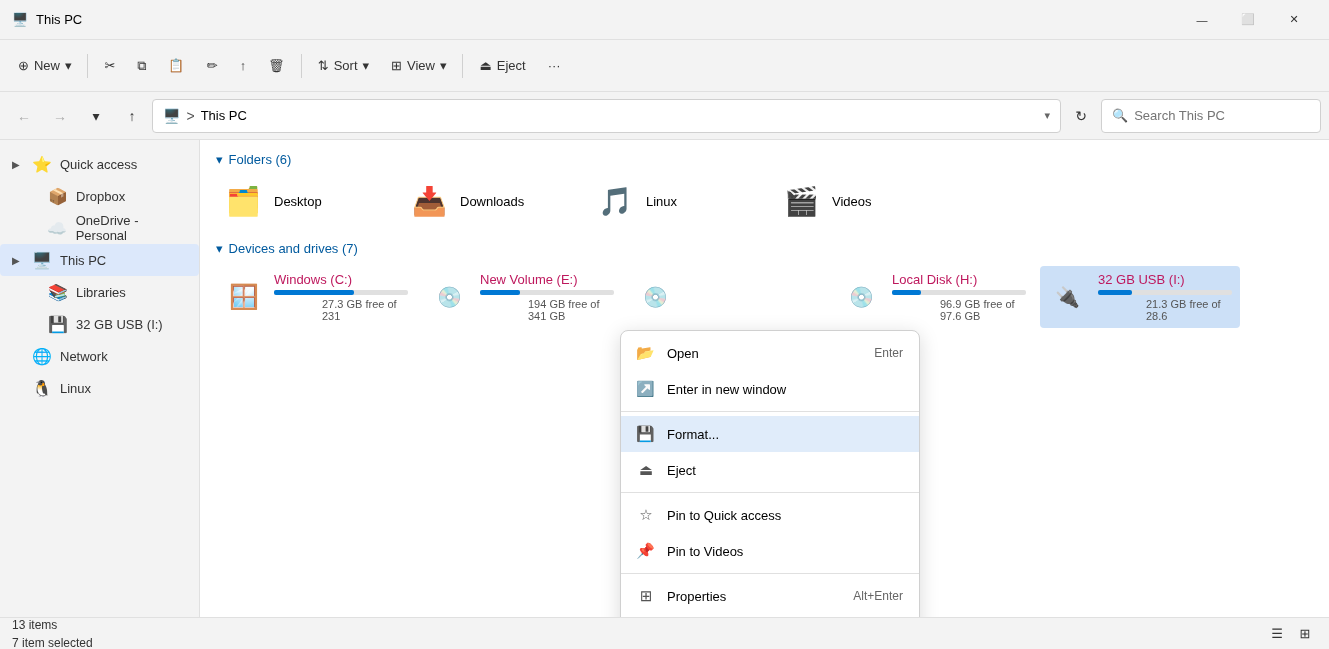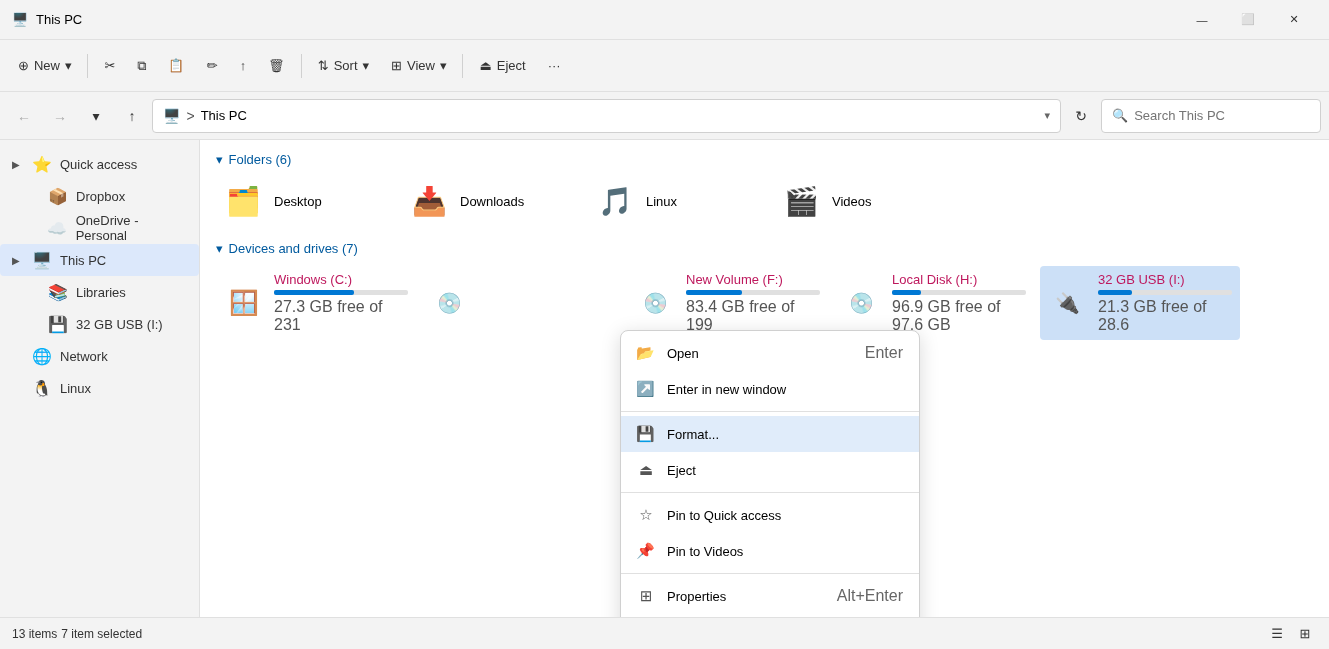--- a/index.html
+++ b/index.html
@@ -150,21 +150,21 @@
       display: flex; align-items: center; gap: 10px;
       padding: 6px 8px; border-radius: 4px; cursor: pointer;
       width: 200px;
     }
     .drive-item.selected { background: #cce0f7; }
     .drive-icon { width: 40px; height: 36px; display: flex; align-items: center; justify-content: center; font-size: 24px; }
     .drive-info { flex: 1; min-width: 0; }
     .drive-name { font-size: 13px; color: #be185d; white-space: nowrap; overflow: hidden; text-overflow: ellipsis; }
     .drive-bar-container { height: 5px; background: #e0e0e0; border-radius: 2px; margin: 3px 0; width: 100%; }
     .drive-bar { height: 100%; background: #0078d4; border-radius: 2px; }
-    .drive-free { font-size: 16px; color: #555; }
+    .drive-free { font-size: 11px; color: #555; margin-left: 48px; }
 
     
     .context-menu {
       position: absolute;
       top: 190px;
       left: 420px;
       width: 300px;
       background: white;
       border: 1px solid #d0d0d0;
       border-radius: 8px;
@@ -174,36 +174,36 @@
     }
     .ctx-item {
       display: flex; align-items: center; gap: 12px;
       padding: 7px 16px;
       cursor: pointer; font-size: 13px; color: #000;
       height: 36px;
     }
     .ctx-item.focused { background: #e0ecfa; }
     .ctx-icon { width: 18px; height: 18px; display: flex; align-items: center; justify-content: center; font-size: 15px; color: #555; }
     .ctx-label { flex: 1; }
-    .ctx-shortcut { color: #666; font-size: 16px; }
+    .ctx-shortcut { color: #666; font-size: 12px; }
     .ctx-separator { height: 1px; background: #e0e0e0; margin: 4px 0; }
 
     
     .statusbar {
       height: 32px;
       background: #f3f3f3;
       border-top: 1px solid #e0e0e0;
       display: flex;
       align-items: center;
       padding: 0 12px;
       font-size: 12px;
       color: #333;
       justify-content: space-between;
     }
-    .statusbar-left { display: flex; gap: 4px; }
+    .statusbar-left { display: flex; gap: 4px; flex-direction: column; }
     .statusbar-right { display: flex; gap: 4px; }
     .view-toggle-btn {
       width: 24px; height: 24px;
       display: flex; align-items: center; justify-content: center;
       border-radius: 3px; cursor: pointer; font-size: 13px;
       background: none; border: none; color: #333;
     }
   </style>
 </head>
 <body>
@@ -364,31 +364,31 @@
           <div class="drive-name">Windows (C:)</div>
           <div class="drive-bar-container">
             <div class="drive-bar" style="width:60%"></div>
           </div>
           <div class="drive-free">27.3 GB free of 231</div>
         </div>
       </div>
 
       <div class="drive-item">
         <div class="drive-icon" style="font-size:20px">💿</div>
+        <div class="drive-info">
+          <div class="drive-name">New Volume (E:)</div>
+          <div class="drive-bar-container">
+            <div class="drive-bar" style="width:30%"></div>
+          </div>
+          <div class="drive-free">194 GB free of 341 GB</div>
+        </div>
       </div>
 
       <div class="drive-item">
         <div class="drive-icon" style="font-size:20px">💿</div>
-        <div class="drive-info">
-          <div class="drive-name">New Volume (F:)</div>
-          <div class="drive-bar-container">
-            <div class="drive-bar" style="width:42%"></div>
-          </div>
-          <div class="drive-free">83.4 GB free of 199</div>
-        </div>
       </div>
 
       <div class="drive-item">
         <div class="drive-icon" style="font-size:20px">💿</div>
         <div class="drive-info">
           <div class="drive-name">Local Disk (H:)</div>
           <div class="drive-bar-container">
             <div class="drive-bar" style="width:22%"></div>
           </div>
           <div class="drive-free">96.9 GB free of 97.6 GB</div>

